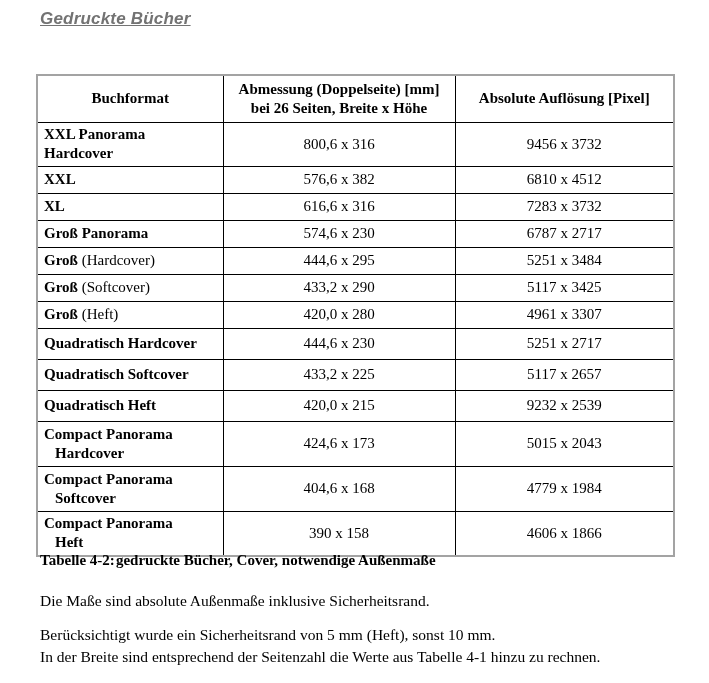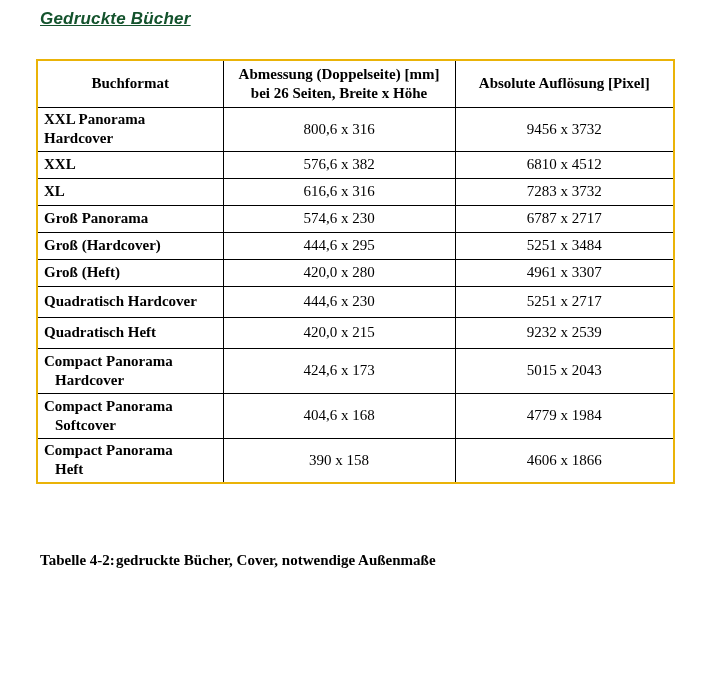--- a/index.html
+++ b/index.html
@@ -14,31 +14,31 @@
   .page { position: absolute; inset: 0; }
 
   .doc-title {
     position: absolute;
     left: 40px; top: 9px;
     font-family: "Liberation Sans", sans-serif;
     font-size: 17px;
     font-weight: bold;
     font-style: italic;
     text-decoration: underline;
-    color: #14532d;
+    color: #737373;
     letter-spacing: 0.2px;
   }
 
   table.spec {
     position: absolute;
-    left: 36px; top: 59px;
+    left: 36px; top: 74px;
     width: 637px;
     border-collapse: collapse;
     table-layout: fixed;
-    border: 2px solid #eab308;
+    border: 2px solid #a3a3a3;
   }
   table.spec th, table.spec td {
     border: 1.5px solid #000;
     font-size: 15px;
     vertical-align: middle;
   }
   table.spec th {
     font-weight: bold;
     text-align: center;
     line-height: 19px;
@@ -49,21 +49,21 @@
   tr.h1      { height: 27px; }
   tr.hq      { height: 31px; }
   tr.hc      { height: 45px; }
 
   td.fmt {
     text-align: left;
     padding: 2px 4px 2px 6px;
     font-weight: bold;
     line-height: 19px;
   }
-  td.fmt .rest { font-weight: bold; margin-top: 16px; }
+  td.fmt .rest { font-weight: normal; margin-top: 16px; }
   .l2  { display: block; }
   .l2.ind { padding-left: 11px; }
   td.num {
     text-align: center;
     font-weight: normal;
   }
 
   .tbl-caption {
     position: absolute;
     left: 40px; top: 552px;
@@ -123,28 +123,38 @@
       <td class="fmt"><span class="b">Groß Panorama</span></td>
       <td class="num">574,6 x 230</td>
       <td class="num">6787 x 2717</td>
     </tr>
     <tr class="h1">
       <td class="fmt"><span class="b">Groß</span><span class="rest"> (Hardcover)</span></td>
       <td class="num">444,6 x 295</td>
       <td class="num">5251 x 3484</td>
     </tr>
     <tr class="h1">
+      <td class="fmt"><span class="b">Groß</span><span class="rest"> (Softcover)</span></td>
+      <td class="num">433,2 x 290</td>
+      <td class="num">5117 x 3425</td>
+    </tr>
+    <tr class="h1">
       <td class="fmt"><span class="b">Groß</span><span class="rest"> (Heft)</span></td>
       <td class="num">420,0 x 280</td>
       <td class="num">4961 x 3307</td>
     </tr>
     <tr class="hq">
       <td class="fmt"><span class="b">Quadratisch Hardcover</span></td>
       <td class="num">444,6 x 230</td>
       <td class="num">5251 x 2717</td>
+    </tr>
+    <tr class="hq">
+      <td class="fmt"><span class="b">Quadratisch Softcover</span></td>
+      <td class="num">433,2 x 225</td>
+      <td class="num">5117 x 2657</td>
     </tr>
     <tr class="hq">
       <td class="fmt"><span class="b">Quadratisch Heft</span></td>
       <td class="num">420,0 x 215</td>
       <td class="num">9232 x 2539</td>
     </tr>
     <tr class="hc">
       <td class="fmt"><span class="b">Compact Panorama</span><span class="l2 ind">Hardcover</span></td>
       <td class="num">424,6 x 173</td>
       <td class="num">5015 x 2043</td>
@@ -159,15 +169,20 @@
       <td class="num">390 x 158</td>
       <td class="num">4606 x 1866</td>
     </tr>
   </tbody>
     </table>
 
   <div class="tbl-caption">
     <span class="cap-label">Tabelle 4-2:</span><span>gedruckte Bücher, Cover, notwendige Außenmaße</span>
   </div>
 
+  <div class="note-1">Die Maße sind absolute Außenmaße inklusive Sicherheitsrand.</div>
 
+  <div class="note-2">
+    <span>Berücksichtigt wurde ein Sicherheitsrand von 5 mm (Heft), sonst 10 mm.</span><br>
+    <span>In der Breite sind entsprechend der Seitenzahl die Werte aus Tabelle 4-1 hinzu zu rechnen.</span>
+  </div>
 
 </div>
 
 </body></html>

